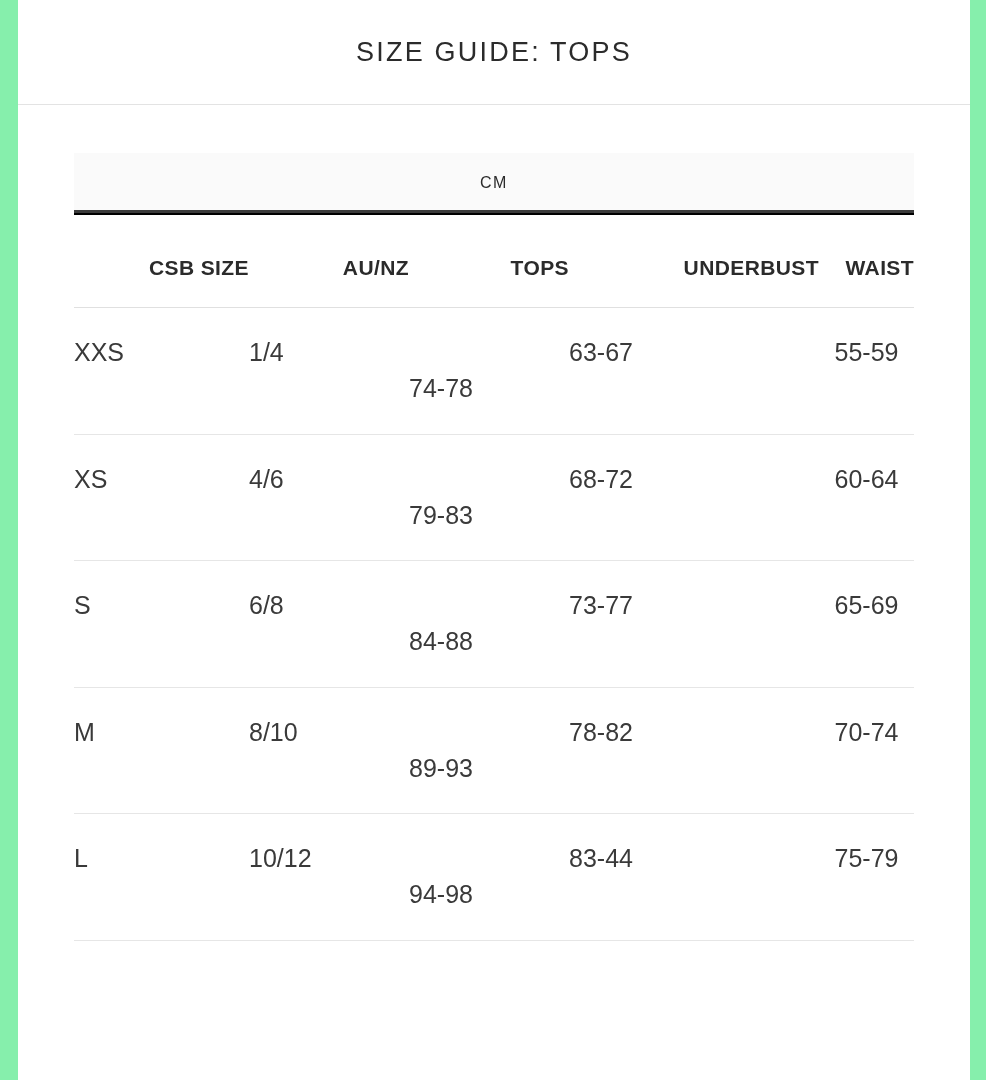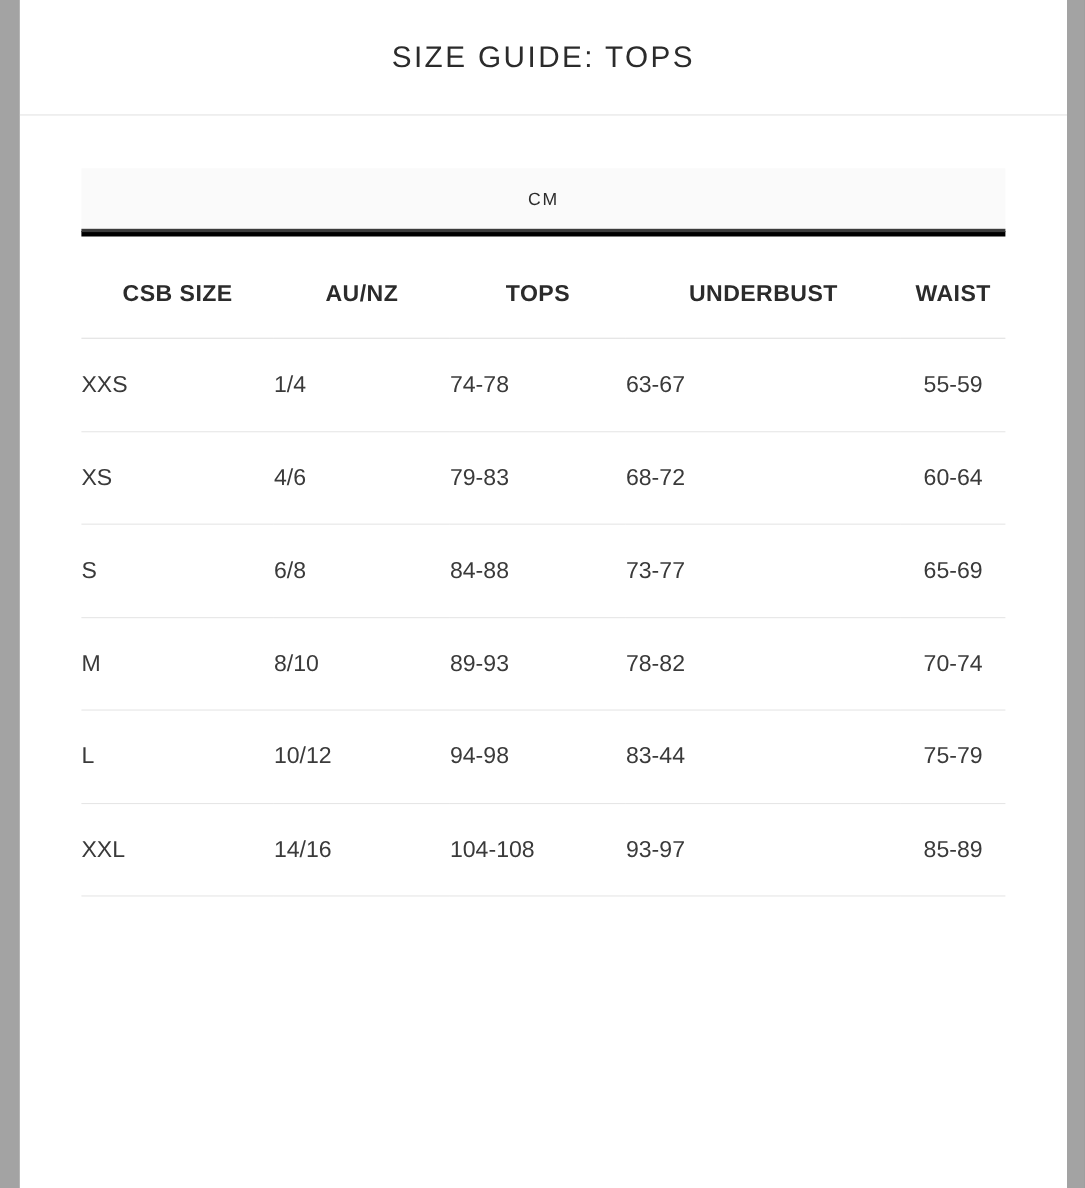--- a/index.html
+++ b/index.html
@@ -8,21 +8,21 @@
     padding: 0;
     width: 986px;
     height: 1080px;
     background: #8c8c8c;
     font-family: "Liberation Sans", sans-serif;
   }
   #screen {
     position: relative;
     width: 986px;
     height: 1080px;
-    background: #a3a3a3;
+    background: #86efac;
     overflow: hidden;
   }
   
   #modal {
     position: absolute;
     left: 18px;
     top: 0;
     width: 952px;
     height: 1080px;
     background: #ffffff;
@@ -42,21 +42,21 @@
     font-weight: 400;
   }
   .body-wrap {
     padding: 0 56px;
   }
   .unit-tabs {
     display: flex;
     margin-top: 48px;
     background: #fafafa;
     height: 62px;
-    border-bottom: 5px solid #000000;
+    border-bottom: 3px solid #000000;
   }
   .unit-tab {
     flex: 1;
     display: flex;
     align-items: center;
     justify-content: center;
     font-size: 16px;
     letter-spacing: 1.6px;
     color: #6e6e6e;
     cursor: pointer;
@@ -75,50 +75,50 @@
     left: 0; right: 0; bottom: -1px;
     height: 3px;
     background: #3b3b3b;
   }
   table.size-table {
     width: 100%;
     border-collapse: collapse;
     margin-top: 10px;
   }
   table.size-table th {
-    text-align: center;
+    text-align: right;
     font-size: 21px;
     font-weight: 700;
     color: #2b2b2b;
     letter-spacing: 0.4px;
     padding: 28px 0 24px 0;
     vertical-align: top;
     line-height: 1.45;
   }
   table.size-table thead tr {
     border-bottom: 1px solid #e0e0e0;
   }
   table.size-table td {
-    font-size: 21px;
+    font-size: 25px;
     color: #3a3a3a;
     padding: 26px 0 26px 0;
     vertical-align: top;
     line-height: 1.5;
     font-weight: 400;
   }
   table.size-table tbody tr {
     border-bottom: 1px solid #e6e6e6;
   }
   col.c-size   { width: 175px; }
   col.c-aunz   { width: 160px; }
   col.c-bust   { width: 160px; }
   col.c-under  { width: 250px; }
   col.c-waist  { width: 95px;  }
   th.th-waist, td.td-waist { text-align: center; }
-  .wrap-cell { display: inline-block; max-width: 95px; }
+  .wrap-cell { display: inline-block; max-width: 95px; margin-top: 36px; }
 </style>
 </head>
 <body>
 
 <div id="screen">
   <div id="modal">
 
     <div class="modal-header">
       <div class="modal-title">SIZE GUIDE: TOPS</div>
     </div>
@@ -175,25 +175,18 @@
             <td>78-82</td>
             <td class="td-waist">70-74</td>
           </tr>
           <tr>
             <td>L</td>
             <td>10/12</td>
             <td><span class="wrap-cell">94-98</span></td>
             <td>83-44</td>
             <td class="td-waist">75-79</td>
           </tr>
-          <tr>
-            <td>XXL</td>
-            <td>14/16</td>
-            <td><span class="wrap-cell">104-108</span></td>
-            <td>93-97</td>
-            <td class="td-waist">85-89</td>
-          </tr>
         </tbody>
       </table>
 
     </div>
   </div>
 </div>
 
 </body></html>

